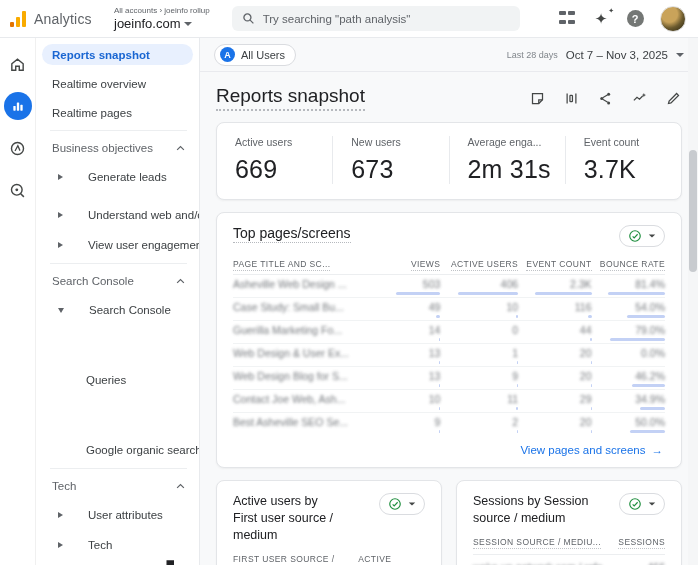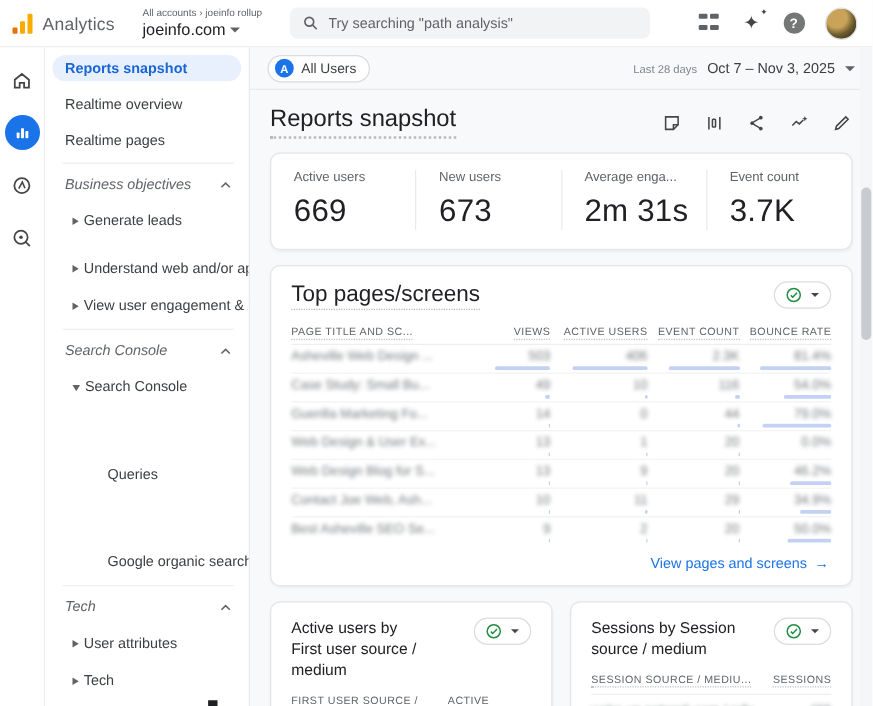--- a/index.html
+++ b/index.html
@@ -37,22 +37,22 @@
 
   .rail { width:36px; border-right:1px solid #f0f0f0; background:#fff; display:flex; flex-direction:column; align-items:center; padding-top:12px; gap:14px; flex:0 0 36px; }
   .rail-item { width:28px; height:28px; display:flex; align-items:center; justify-content:center; cursor:pointer; color:#444746; }
   .rail-item.selected { background:#1a73e8; border-radius:50%; color:#fff; }
 
   .sidenav { width:164px; border-right:1px solid #e8eaed; background:#fff; font-size:11.5px; color:#3c4043; padding-top:6px; position:relative; overflow:hidden; flex:0 0 164px; }
   .nav-item { height:21px; display:flex; align-items:center; padding:0 8px 0 16px; cursor:pointer; border-radius:0 12px 12px 0; white-space:nowrap; }
   .nav-item.selected { background:#e8f0fe; color:#1a66d2; border-radius:14px; margin:0 6px; padding-left:10px; font-weight:bold; }
   .nav-gap { height:8px; }
   .nav-divider { border-top:1px solid #eceef0; margin:7px 12px 7px 14px; }
-  .nav-section-head { height:20px; display:flex; align-items:center; justify-content:space-between; padding:0 14px 0 16px; color:#5f6368; cursor:pointer;font-style:italic; }
-  .tree-item { height:22px; display:flex; align-items:center; gap:4px; padding-left:22px; cursor:pointer; white-space:nowrap; overflow:hidden; }
+  .nav-section-head { height:20px; display:flex; align-items:center; justify-content:space-between; padding:0 14px 0 16px; color:#5f6368; cursor:pointer; }
+  .tree-item { height:22px; display:flex; align-items:center; gap:25px; padding-left:22px; cursor:pointer; white-space:nowrap; overflow:hidden; }
   .tree-item .tri { width:0; height:0; border-top:3.5px solid transparent; border-bottom:3.5px solid transparent; border-left:5px solid #5f6368; flex:0 0 auto; }
   .tree-item .tri.down { border-left:3.5px solid transparent; border-right:3.5px solid transparent; border-top:5px solid #5f6368; border-bottom:none; }
   .tree-sub { padding-left:50px;margin-top:40px; }
   .chev-up svg { display:block; }
   .library-peek { position:absolute; bottom:-9px; left:128px; color:#202124; }
 
   
   .main { flex:1; background:#f8f9fa; display:flex; flex-direction:column; min-width:0; overflow:hidden; position:relative; }
   .chips-row { height:34px; display:flex; align-items:center; padding:0 14px 0 14px; border-bottom:1px solid #e9eaee; gap:8px; flex:0 0 34px; }
   .chip { height:22px; border:1px solid #dadce0; border-radius:12px; background:#fff; display:flex; align-items:center; gap:6px; padding:0 10px 0 5px; font-size:11px; color:#3c4043; cursor:pointer; white-space:nowrap; }
@@ -74,21 +74,21 @@
   
   .metrics { display:flex; padding:13px 0 15px 0; }
   .metric { flex:1; padding:0 10px 0 18px; border-left:1px solid #e8eaed; }
   .metric:first-child { border-left:none; }
   .metric .mlabel { font-size:10.5px; color:#5f6368; margin-bottom:7px; white-space:nowrap; }
   .metric .mvalue { font-size:25px; color:#202124; letter-spacing:.2px; }
 
   
   .tp-card { margin-top:12px; padding:12px 16px 0 16px; }
   .card-head { display:flex; align-items:flex-start; }
-  .card-title { font-size:18px; color:#202124; }
+  .card-title { font-size:14px; color:#202124; }
   .card-title .du { border-bottom:1.5px dotted #b6b9be; padding-bottom:1px; display:inline-block; }
   .ok-pill { margin-left:auto; height:22px; border:1px solid #dadce0; border-radius:12px; background:#fff; display:flex; align-items:center; gap:6px; padding:0 8px; cursor:pointer; }
   .ok-pill .caret-down { border-top-color:#444746; transform:scale(.8); }
 
   table.datatable { width:100%; border-collapse:collapse; margin-top:8px; table-layout:fixed; }
   .datatable th { font-size:8.5px; color:#5f6368; font-weight:normal; letter-spacing:.4px; text-align:right; padding:4px 0 5px 0; border-bottom:1px solid #eceef0; white-space:nowrap; }
   .datatable th:first-child { text-align:left; }
   .datatable th span { border-bottom:1.5px dotted #c0c3c7; padding-bottom:1px; }
   .datatable td { font-size:10.5px; color:#5f6368; text-align:right; padding:3px 0 2px 12px; border-bottom:1px solid #f1f3f4; height:21px; vertical-align:top; }
   .datatable tr:last-child td { border-bottom:none; }

